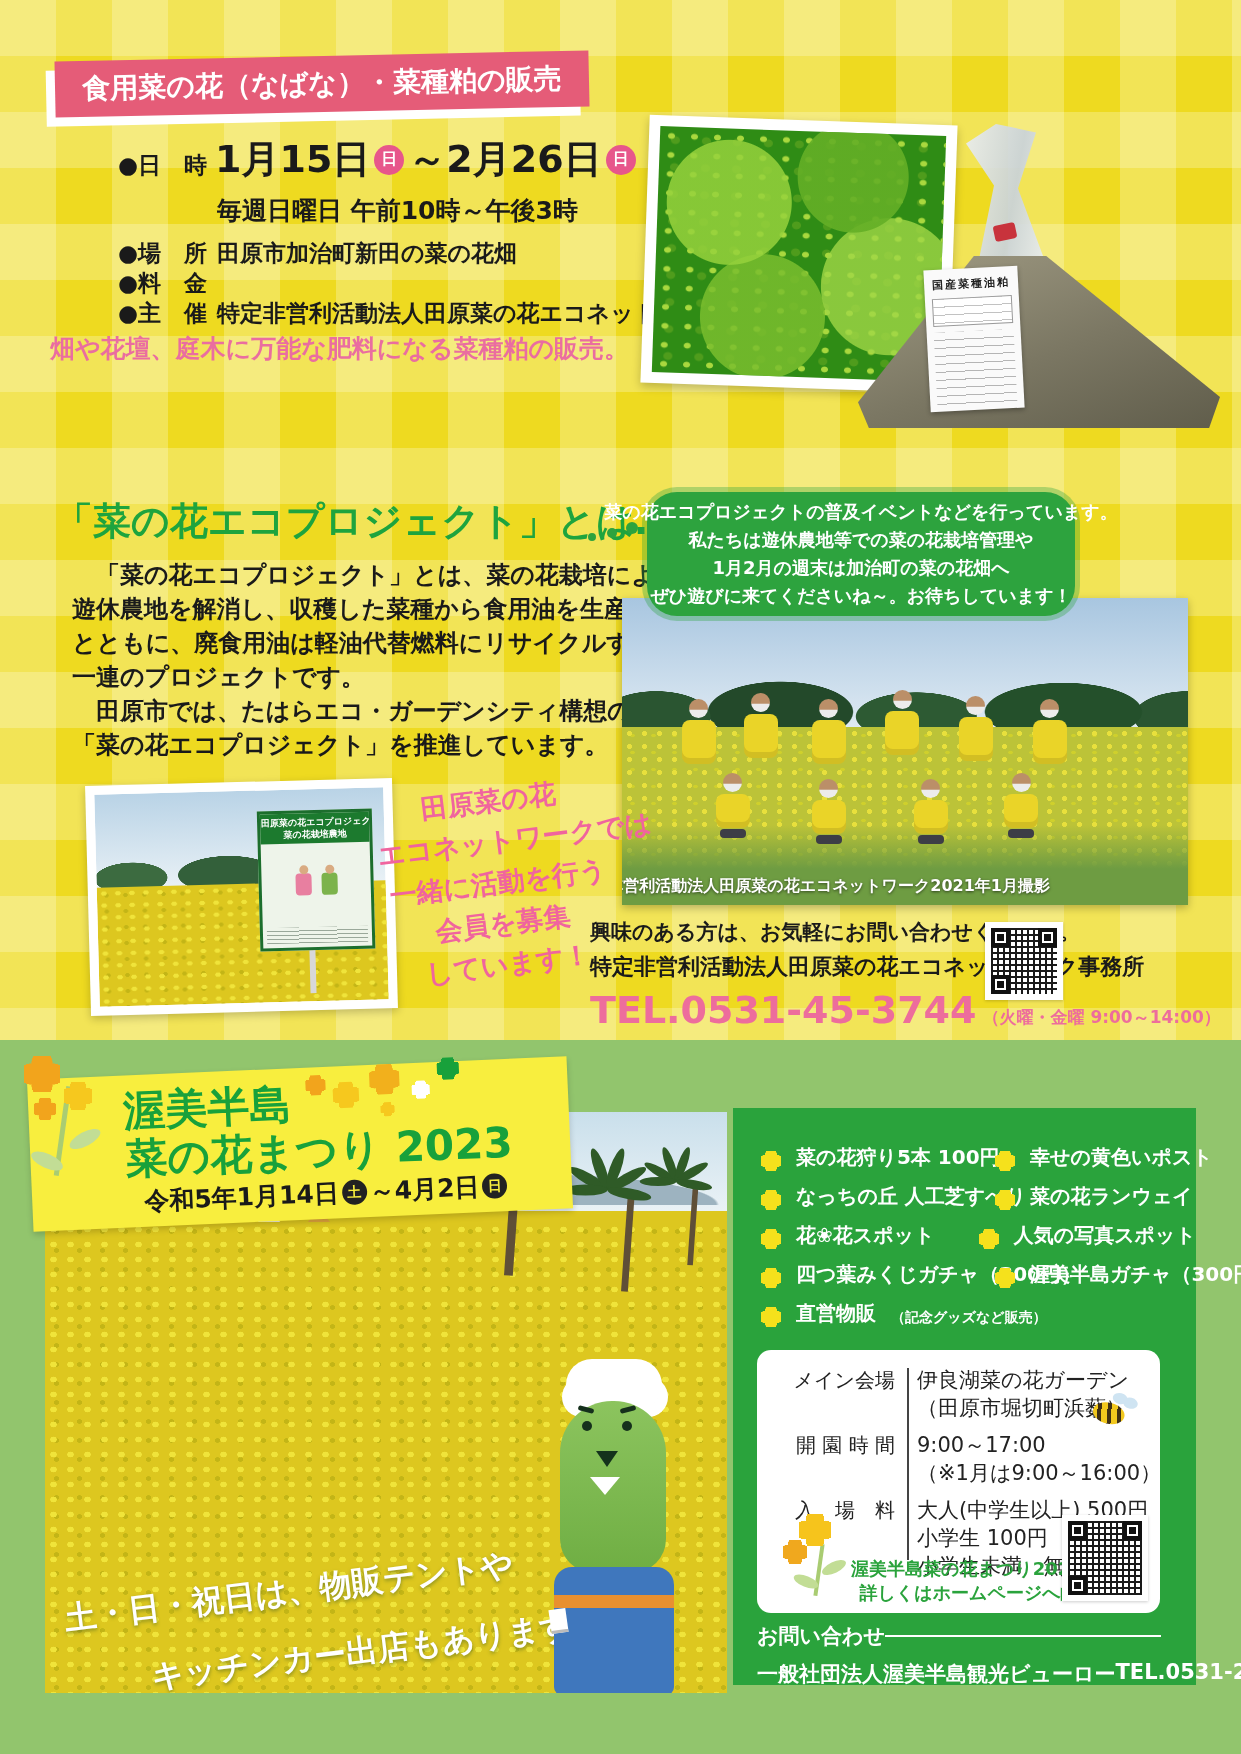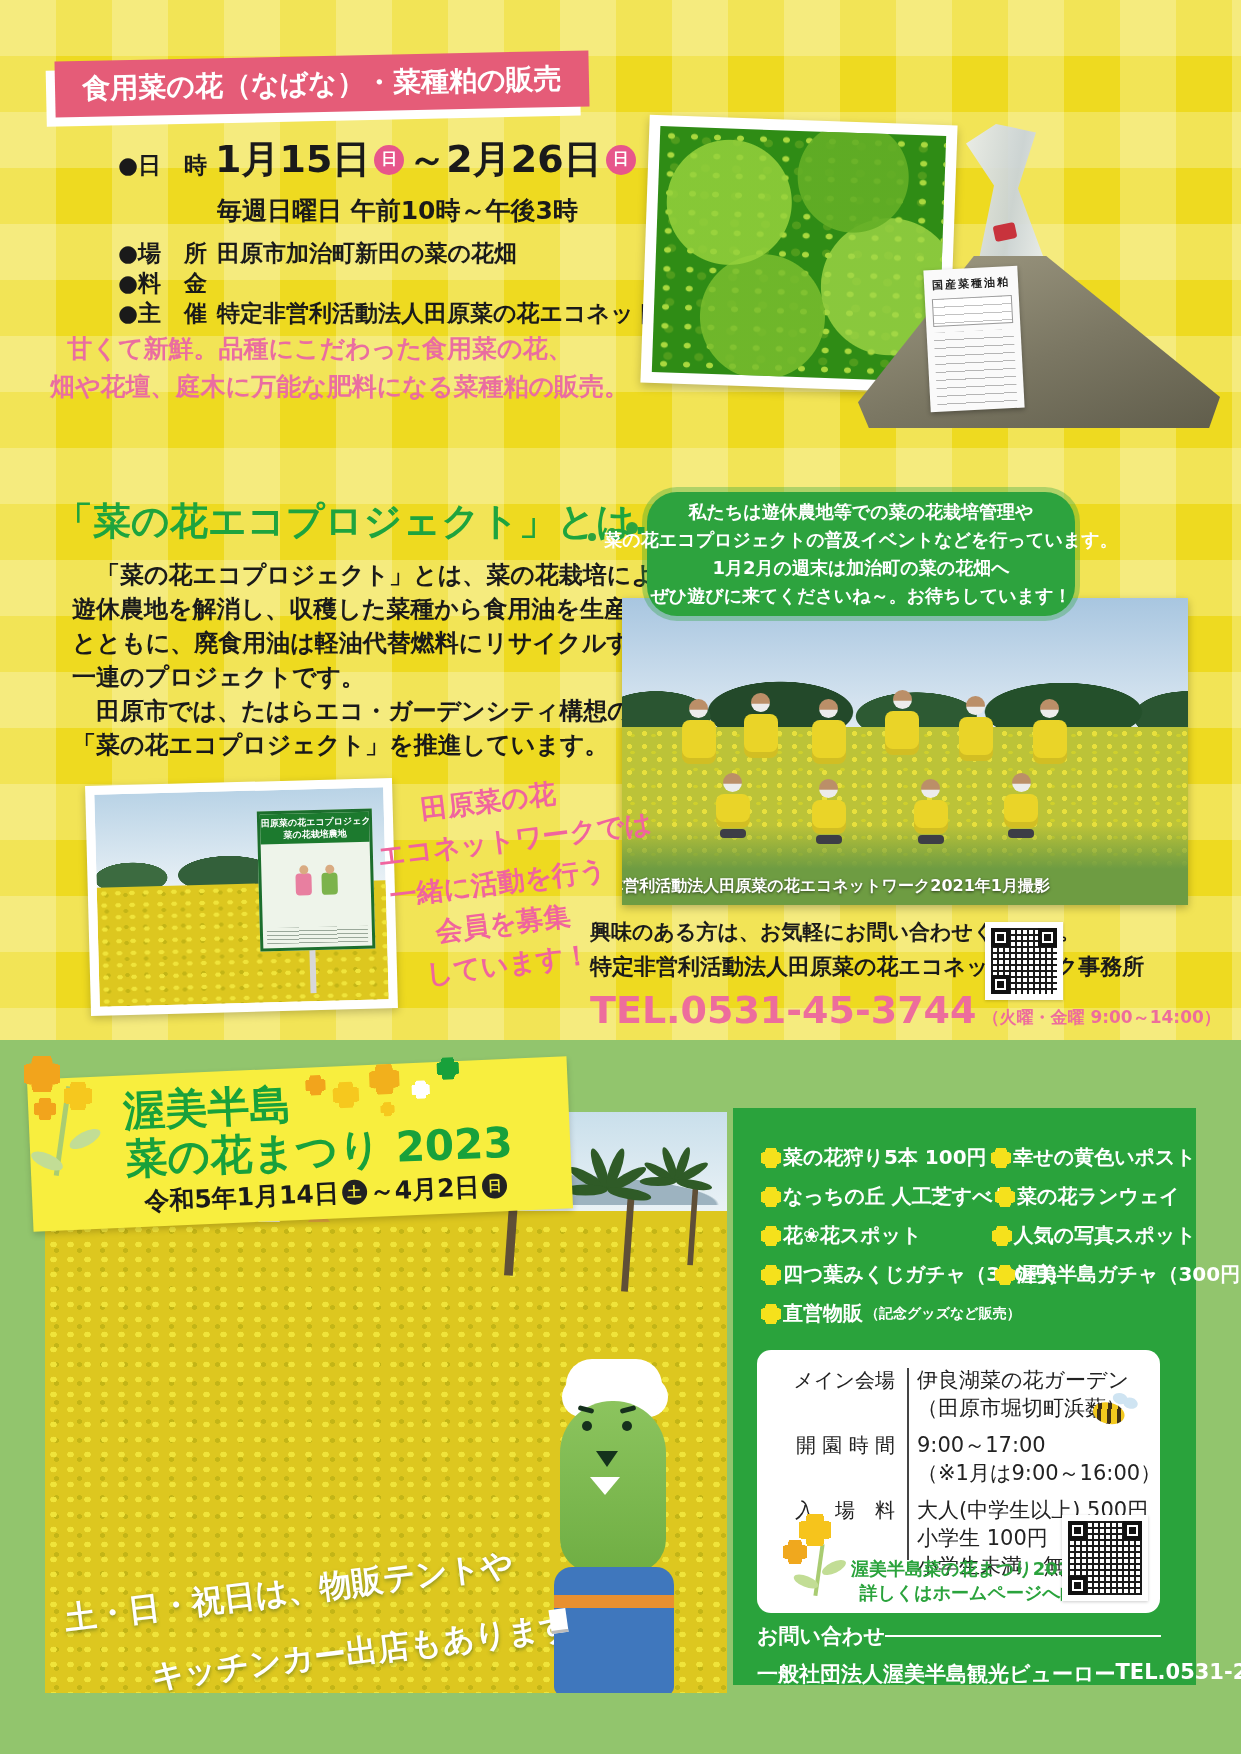--- a/index.html
+++ b/index.html
@@ -194,21 +194,21 @@
     clip-path:polygon(0 0,100% 0,50% 100%)}
   .m-body{position:absolute;top:208px;left:4px;width:120px;height:128px;border-radius:18px 18px 8px 8px;
     background:#3f77bd}
   .m-belt{position:absolute;top:236px;left:4px;width:120px;height:13px;background:#e89030}
   .m-tag{position:absolute;left:0;top:250px;width:17px;height:24px;background:#fff;transform:rotate(-8deg);
     box-shadow:inset 0 -3px 0 #bbb}
 
   
   .att-box{position:absolute;left:733px;top:68px;width:463px;height:577px;background:#2aa33c;padding-top:36px}
   .att-row{display:flex;align-items:center;margin:0 0 12px 28px;color:#fff;font-size:20px}
-  .att-cell{display:flex;align-items:center;gap:2px;width:234px;white-space:nowrap}
+  .att-cell{display:flex;align-items:flex-end;gap:15px;width:234px;white-space:nowrap}
   .att-cell.c2{width:auto}
   .qf-bullet{width:20px;height:20px;flex:none;--c:#f5e11c;
     background:radial-gradient(circle at 50% 18%,var(--c) 30%,transparent 31%),
     radial-gradient(circle at 18% 50%,var(--c) 30%,transparent 31%),
     radial-gradient(circle at 82% 50%,var(--c) 30%,transparent 31%),
     radial-gradient(circle at 50% 82%,var(--c) 30%,transparent 31%),
     radial-gradient(circle at 50% 50%,var(--c) 27%,transparent 28%)}
   .att-note{font-size:14px}
 
   
@@ -260,21 +260,20 @@
     </div>
     <div class="sched-time">毎週日曜日 午前10時～午後3時</div>
 
     <div class="info-label" style="top:238px">●場　所</div>
     <div class="info-value" style="top:238px">田原市加治町新田の菜の花畑</div>
     <div class="info-label" style="top:268px">●料　金</div>
     <div class="info-label" style="top:298px">●主　催</div>
     <div class="info-value" style="top:298px">特定非営利活動法人田原菜の花エコネットワーク</div>
 
     <div class="slogan">
-      <div>甘くて新鮮。品種にこだわった食用菜の花、</div>
       <div>畑や花壇、庭木に万能な肥料になる菜種粕の販売。</div>
     </div>
 
     <div class="nabana-photo">
       <div class="nabana-img"></div>
     </div>
 
     <div class="bag">
       <div class="bag-twist"></div>
       <div class="bag-tie"></div>
@@ -295,22 +294,22 @@
       <div>一連のプロジェクトです。</div>
       <div>　田原市では、たはらエコ・ガーデンシティ構想のもと</div>
       <div>「菜の花エコプロジェクト」を推進しています。</div>
     </div>
 
     <span class="bdot" style="left:588px;top:533px;width:8px;height:8px"></span>
     <span class="bdot" style="left:607px;top:528px;width:10px;height:10px"></span>
     <span class="bdot" style="left:626px;top:522px;width:12px;height:12px"></span>
 
     <div class="bubble">
+      <div>菜の花エコプロジェクトの普及イベントなどを行っています。</div>
       <div>私たちは遊休農地等での菜の花栽培管理や</div>
-      <div>菜の花エコプロジェクトの普及イベントなどを行っています。</div>
       <div>1月2月の週末は加治町の菜の花畑へ</div>
       <div>ぜひ遊びに来てくださいね～。お待ちしています！</div>
     </div>
 
     <div class="group-photo">
       <div class="gp-sky"></div>
       <div class="gp-trees"></div>
       <div class="gp-field"></div>
       <div class="gp-grass"></div>
       <div class="psn" style="left:10%;top:33%">

